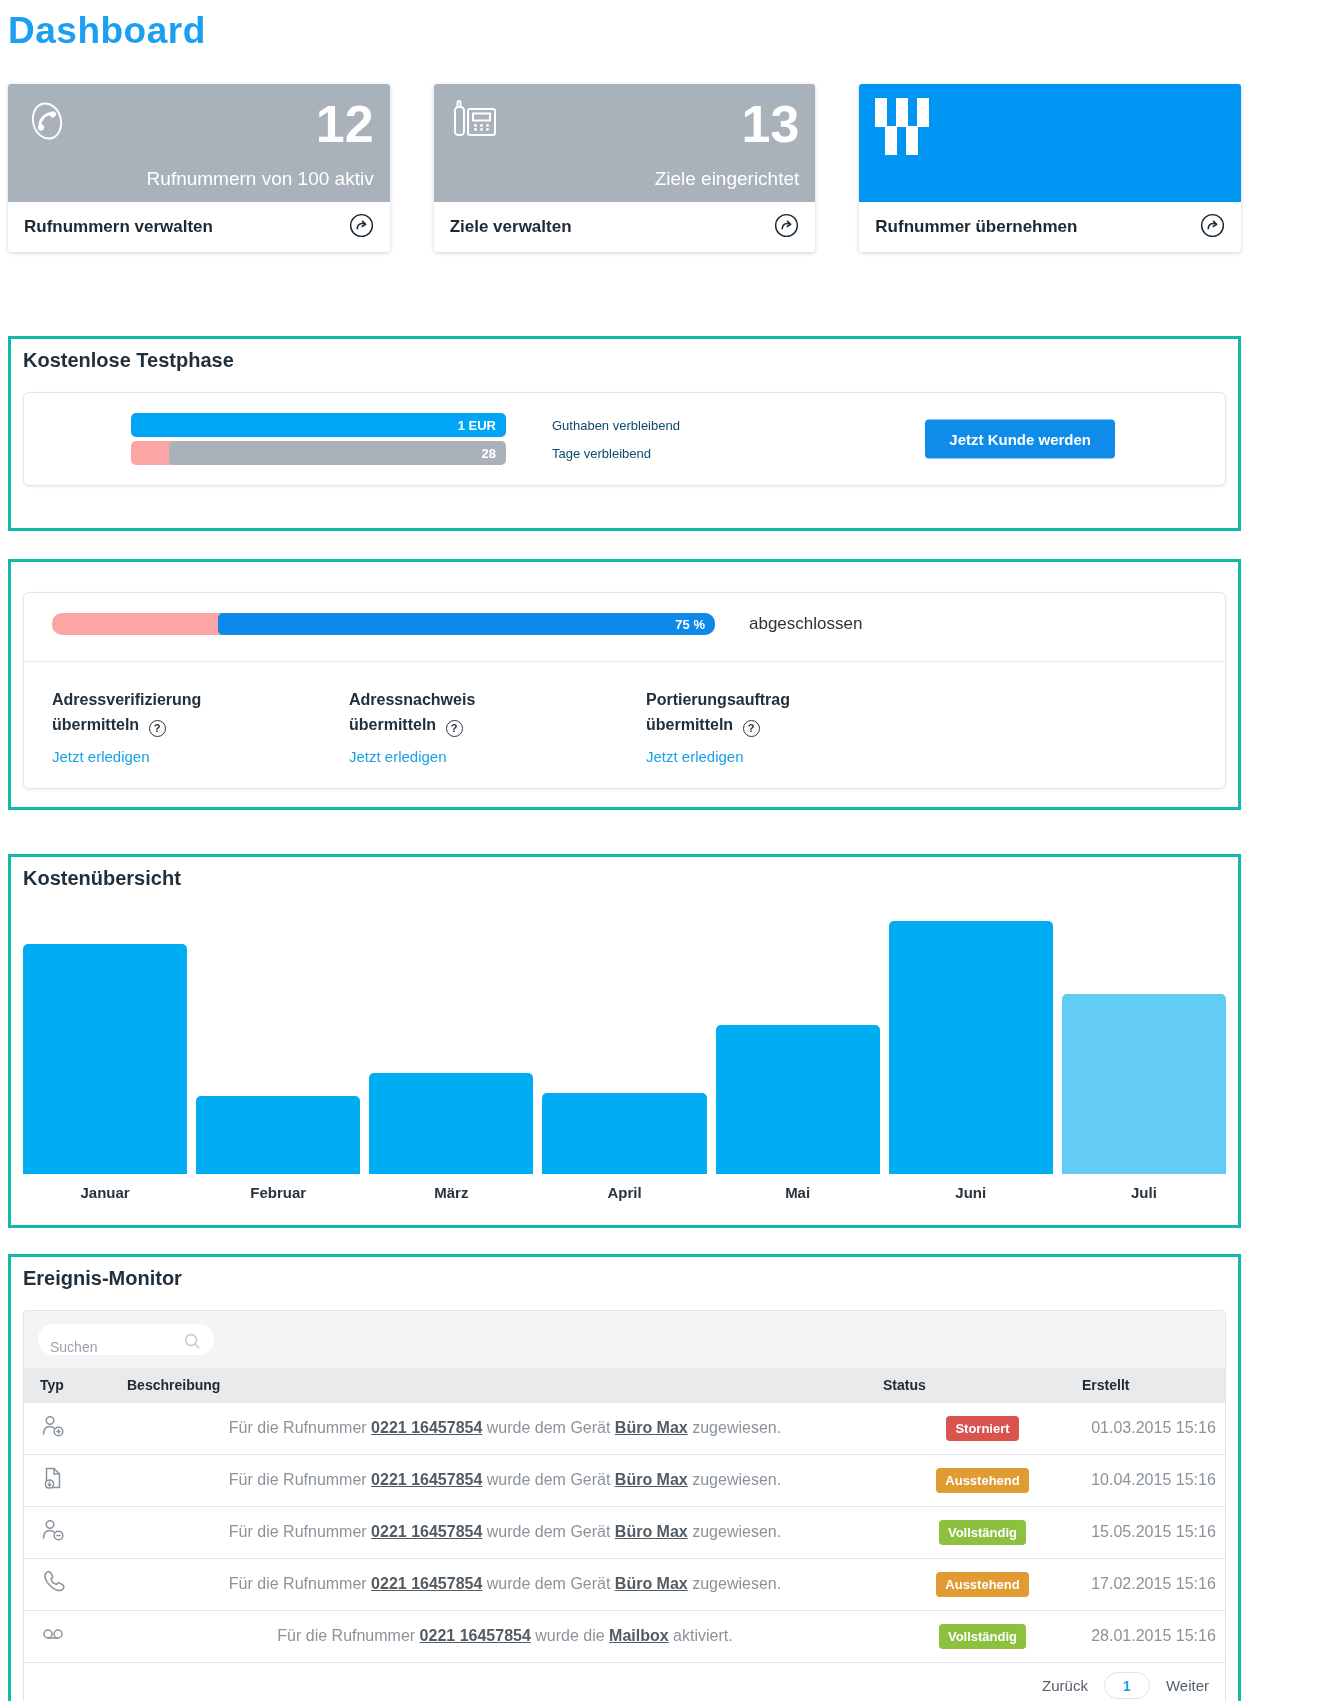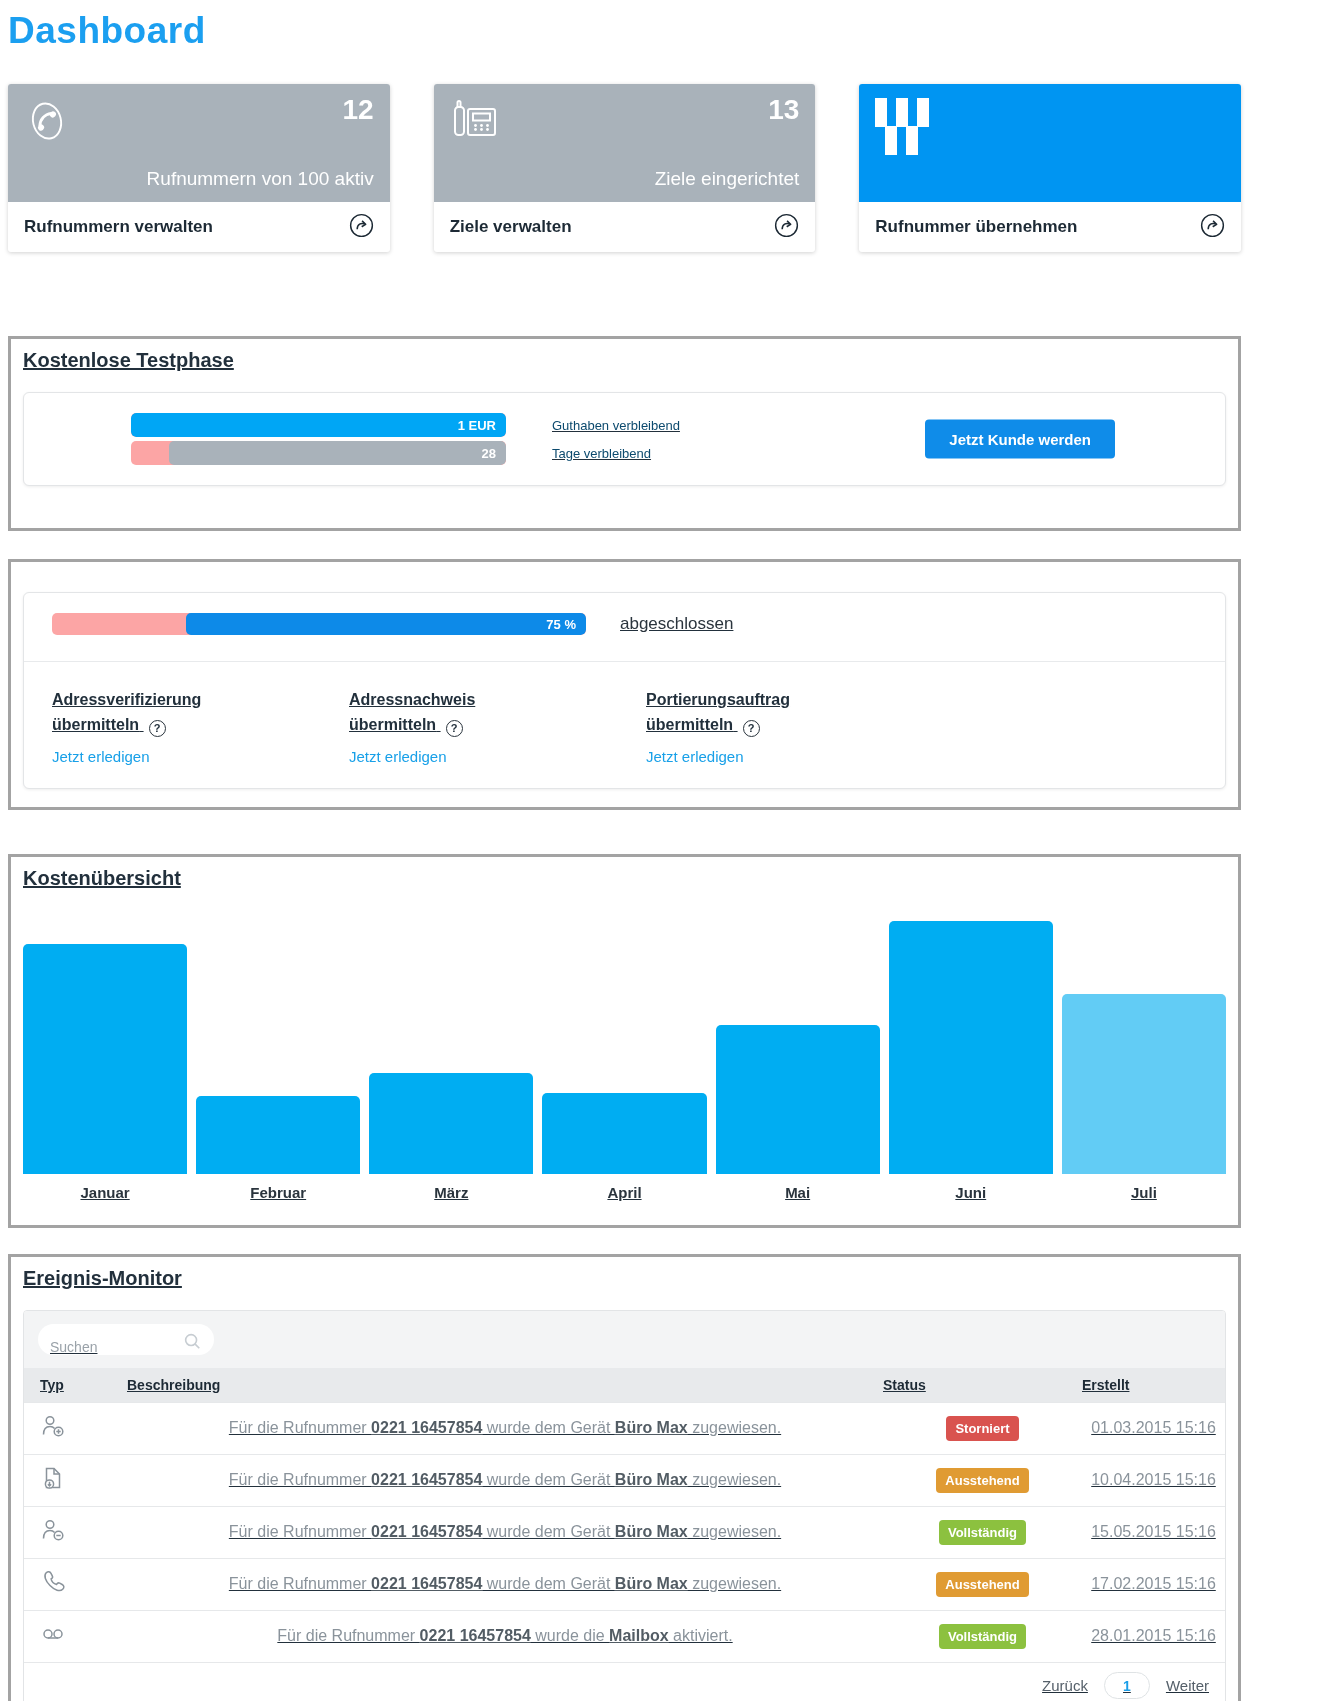--- a/index.html
+++ b/index.html
@@ -8,32 +8,32 @@
   .container { width:1233px; margin-left:8px; padding-top:10px; }
 
   h1.page-title { color:#1b9ff0; font-size:37px; font-weight:bold; letter-spacing:.5px; }
 
   
   .cards { display:grid; grid-template-columns:1fr 1fr 1fr; gap:44px; margin-top:32px; }
   .card { background:#fff; border-radius:3px; box-shadow:0 1px 4px rgba(0,0,0,.18); overflow:hidden; }
   .card-top { height:118px; padding:14px 16px; position:relative; color:#fff; }
   .card-top.gray { background:#a9b2ba; }
   .card-top.blue { background:#0095f2; }
-  .card-big-number { position:absolute; top:10px; right:16px; font-size:28px; font-weight:bold; }
+  .card-big-number { position:absolute; top:10px; right:16px; font-size:52px; font-weight:bold; }
   .card-caption { position:absolute; bottom:12px; right:16px; font-size:19px; }
   .card-promo-text { position:absolute; top:14px; right:16px; width:225px; text-align:right;
                      font-size:15px; font-weight:bold; line-height:1.55; }
   .card-footer { height:50px; display:flex; align-items:center; justify-content:space-between; padding:17px 16px; }
   .card-footer .action { font-size:17px; font-weight:bold; color:#1d2a35; }
   .nc-logo { display:grid; grid-template-columns:repeat(3,12px); gap:0 9px; width:54px; }
   .nc-logo i { display:block; width:12px; height:29px; background:#fff; }
   .nc-logo i.lo { transform:translate(10px,-1px); }
 
   
-  .section { border:3px solid #a3a3a3; margin-top:28px; padding:10px 12px 18px 12px;text-decoration:underline; }
+  .section { border:3px solid #14b8a6; margin-top:28px; padding:10px 12px 18px 12px; }
   .section-title { font-size:20px; font-weight:bold; color:#22303c; }
   .inner-card { margin-top:20px; background:#fff; border:1px solid #e3e5e7; border-radius:6px;
                 box-shadow:0 1px 3px rgba(0,0,0,.07); }
 
   
   .sec-testphase { margin-top:84px; padding-bottom:42px; }
   .tp-card { padding:16px 10px; position:relative; }
   .tp-row { display:flex; align-items:center; height:24px; margin:4px 0; }
   .track { position:relative; background:#fca5a5; border-radius:5px; height:24px; overflow:hidden; }
   .fill { position:absolute; right:0; top:0; bottom:0; border-radius:5px; display:flex;
@@ -42,21 +42,21 @@
   .tp-track { width:375px; margin-left:97px; }
   .tp-label { margin-left:46px; font-size:13px; color:#0c4a6e; }
   .cta-btn { position:absolute; right:110px; top:50%; transform:translateY(-50%);
              background:#0f8ce9; color:#fff; font-weight:bold; font-size:15px;
              border:none; border-radius:4px; padding:11px 24px; cursor:pointer;
              font-family:"Liberation Sans", sans-serif; }
 
   
   .setup-card { padding:20px 0 22px 0; }
   .setup-bar-wrap { padding:0 28px; display:flex; align-items:center; }
-  .setup-track { width:534px; height:22px; }
+  .setup-track { width:663px; height:22px;border-radius:10px; }
   .setup-suffix { margin-left:34px; font-size:17px; color:#2a343d; }
   .setup-divider { border-top:1px solid #e8eaec; margin-top:26px; }
   .tasks { display:flex; padding:26px 28px 0 28px; }
   .task { width:297px; }
   .task-line { font-size:16px; font-weight:bold; color:#22303c; line-height:1.55; }
   .q-icon { display:inline-flex; align-items:center; justify-content:center; width:17px; height:17px;
             border:1.4px solid #2a343d; border-radius:50%; font-size:11px; font-weight:bold;
             margin-left:5px; vertical-align:-2px; }
   .task-link { display:inline-block; margin-top:10px; color:#18a0e8; font-size:15px; text-decoration:none; }
 

